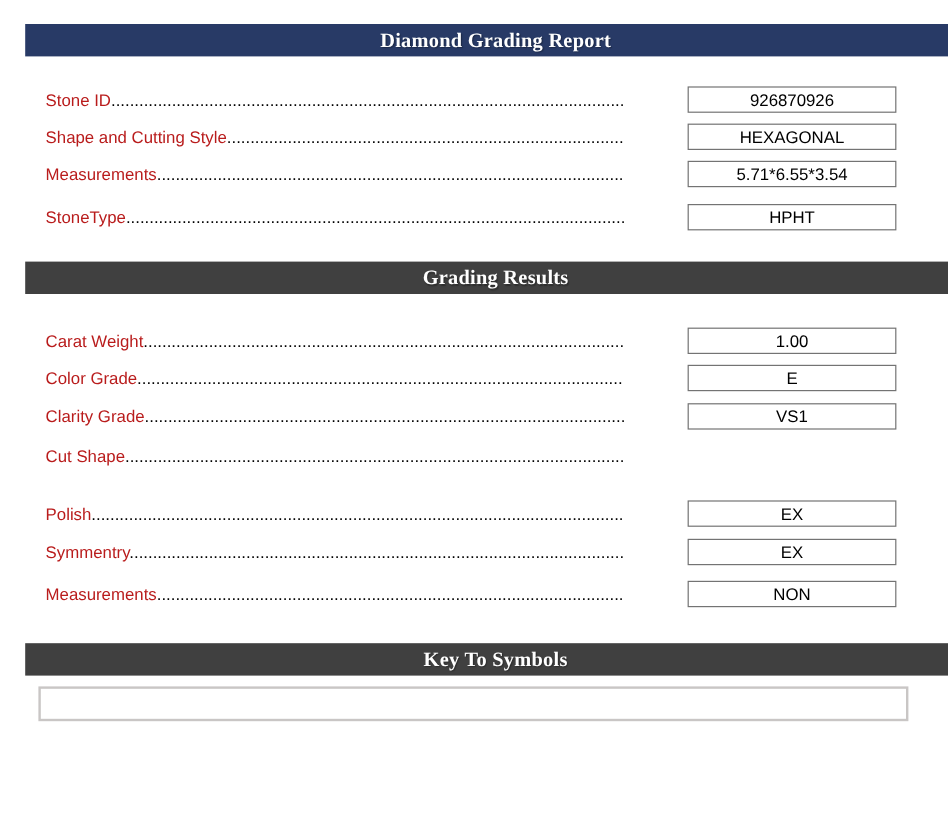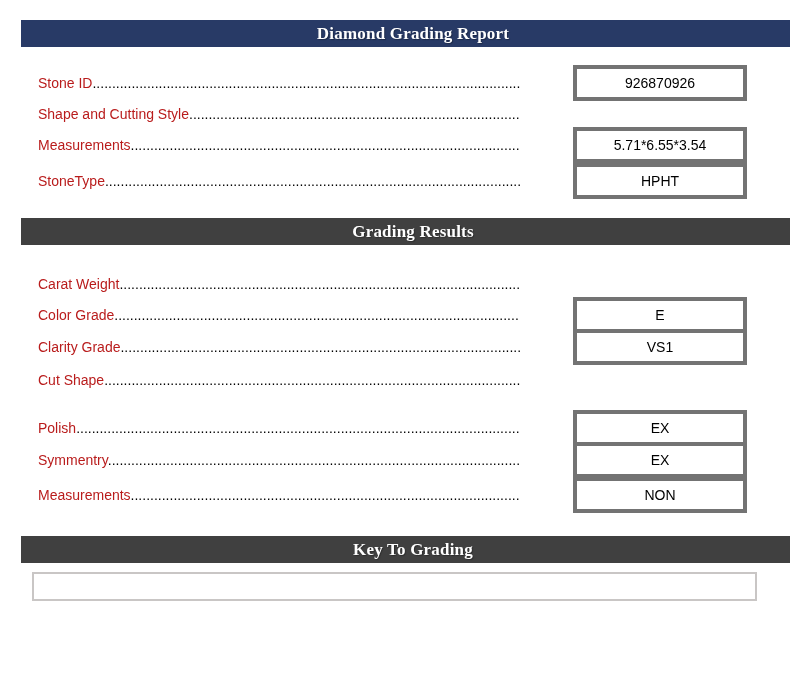--- a/index.html
+++ b/index.html
@@ -51,23 +51,23 @@
     overflow: hidden;
     white-space: nowrap;
     font-size: 14px;
     line-height: 22px;
   }
   .label { color: #b91c1c; }
   .dots { color: #000; }
   .valuebox {
     margin-left: auto;
     width: 174px;
-    height: 36px;
+    height: 22px;
     box-sizing: border-box;
-    border: 4px solid #737373;
+    border: 1px solid #737373;
     display: flex;
     align-items: center;
     justify-content: center;
     font-size: 14px;
     background: #ffffff;
   }
 
   
   .mt25 { margin-top: 25px; }
   .mt26 { margin-top: 26px; }
@@ -102,20 +102,23 @@
 
   <div class="row mt25">
     <div class="labelwrap"><span class="label">Stone ID</span><span class="dots">........................................................................................................................................................................................</span></div>
     <div class="valuebox">
         <span>926870926</span>
       </div>
   </div>
 
   <div class="row mt9">
     <div class="labelwrap"><span class="label">Shape and Cutting Style</span><span class="dots">........................................................................................................................................................................................</span></div>
+    <div class="valuebox">
+        <span>HEXAGONAL</span>
+      </div>
   </div>
 
   <div class="row mt9">
     <div class="labelwrap"><span class="label">Measurements</span><span class="dots">........................................................................................................................................................................................</span></div>
     <div class="valuebox">
         <span>5.71*6.55*3.54</span>
       </div>
   </div>
 
   <div class="row mt14">
@@ -124,20 +127,23 @@
         <span>HPHT</span>
       </div>
   </div>
 
   <div class="bar gray mt26">
     <span>Grading Results</span>
   </div>
 
   <div class="row mt28">
     <div class="labelwrap"><span class="label">Carat Weight</span><span class="dots">........................................................................................................................................................................................</span></div>
+    <div class="valuebox">
+        <span>1.00</span>
+      </div>
   </div>
 
   <div class="row mt9">
     <div class="labelwrap"><span class="label">Color Grade</span><span class="dots">........................................................................................................................................................................................</span></div>
     <div class="valuebox">
         <span>E</span>
       </div>
   </div>
 
   <div class="row mt10">
@@ -167,20 +173,20 @@
   </div>
 
   <div class="row mt13">
     <div class="labelwrap"><span class="label">Measurements</span><span class="dots">........................................................................................................................................................................................</span></div>
     <div class="valuebox">
         <span>NON</span>
       </div>
   </div>
 
   <div class="bar gray mt30">
-    <span>Key To Grading</span>
+    <span>Key To Symbols</span>
   </div>
 
   <div class="keybox">
     <span></span>
   </div>
 
 </div>
 
 </body></html>

